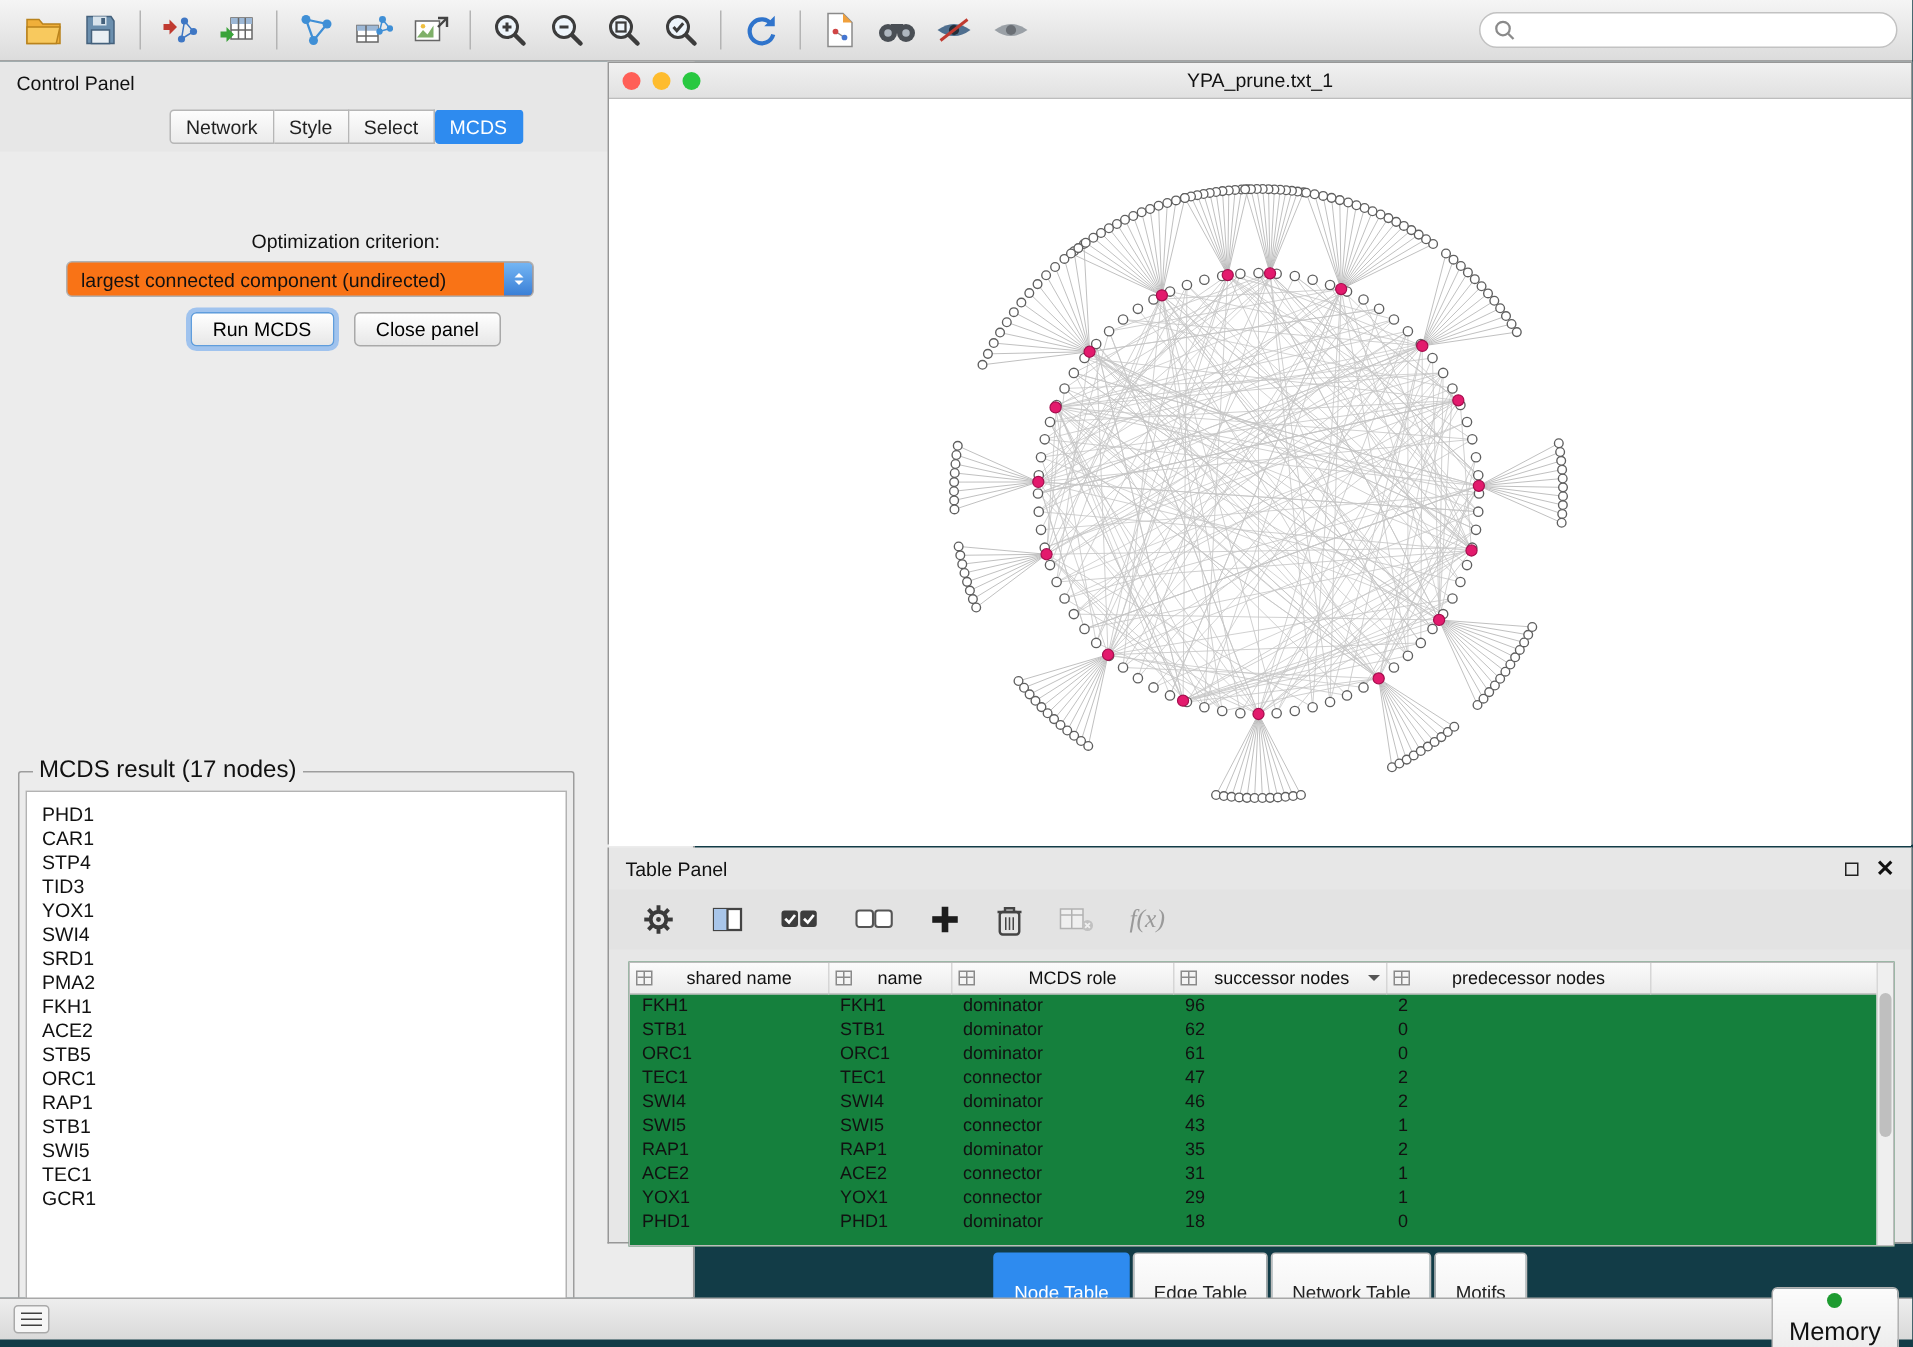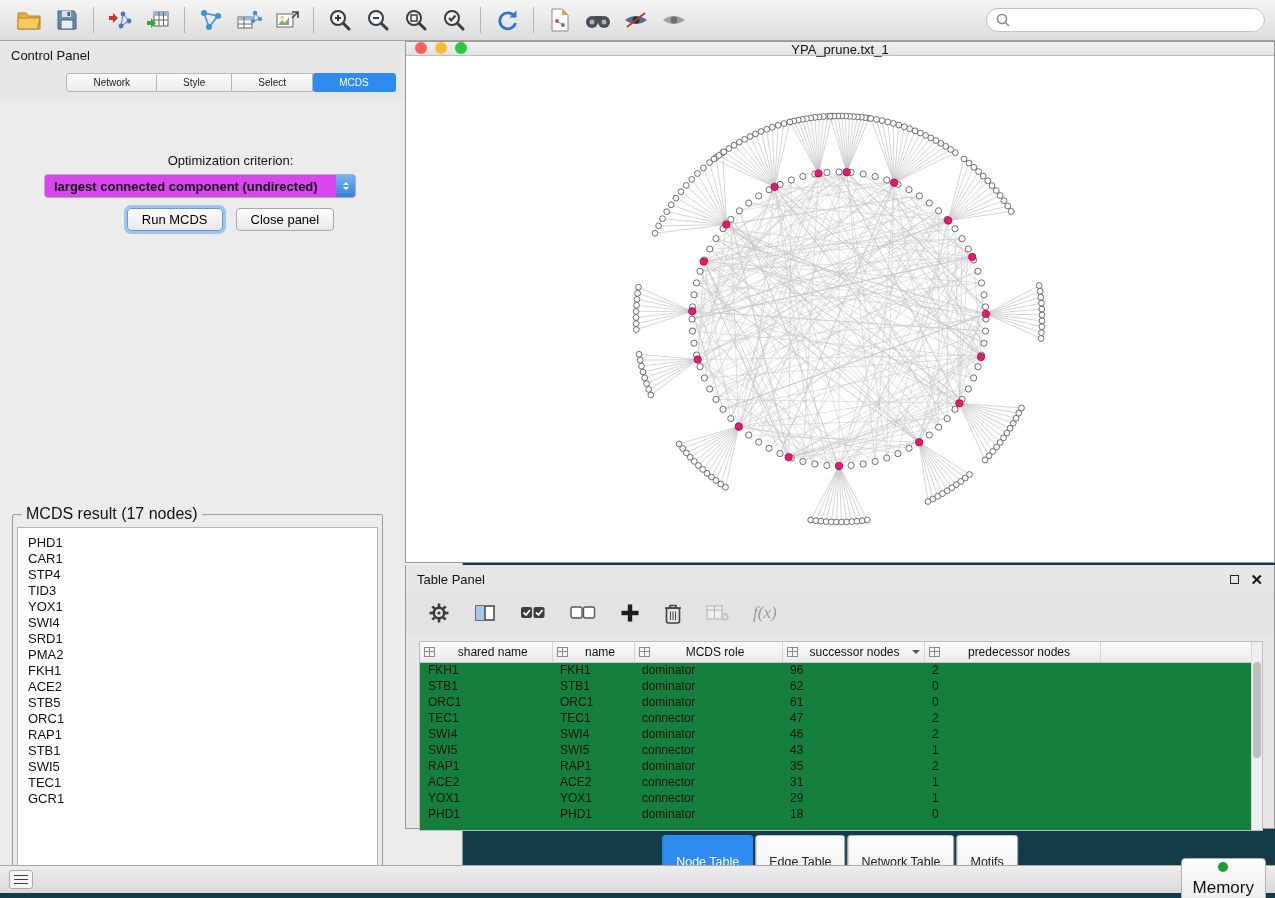--- a/index.html
+++ b/index.html
@@ -17,48 +17,48 @@
     border-radius:12px;display:flex;align-items:center;padding:0 9px;gap:5px;}
   .search-box input{border:none;outline:none;background:transparent;flex:1;font-size:12px;font-family:"Liberation Sans",sans-serif;}
 
   
   .control-panel{position:absolute;left:0;top:41px;width:463px;height:824px;background:#e7e7e7;border-right:1px solid #979797;}
   .panel-header{height:28px;display:flex;align-items:center;padding:0 11px;font-size:13px;}
   .win-icons{margin-left:auto;display:flex;align-items:center;gap:11px;}
   .float-icon{width:9px;height:9px;border:1.5px solid #222;display:inline-block;}
   .close-x{font-size:15px;font-weight:bold;line-height:1;color:#111;}
   .cp-tabs{display:flex;justify-content:center;margin-top:4px;}
-  .cp-tab{font-size:10px;padding:3px 26px;background:linear-gradient(#fdfdfd,#ebebeb);
+  .cp-tab{font-size:13px;padding:3px 10px;background:linear-gradient(#fdfdfd,#ebebeb);
     border:1px solid #b6b6b6;border-left:none;color:#222;}
   .cp-tab:first-child{border-left:1px solid #b6b6b6;border-radius:3px 0 0 3px;}
   .cp-tab:last-child{border-radius:0 3px 3px 0;}
   .cp-tab.active{background:var(--accent-blue,#2e8bef);border-color:var(--accent-blue,#2e8bef);color:#fff;border-radius:3px;}
   .cp-content{position:absolute;left:0;top:60px;right:1px;bottom:0;background:#ececec;}
   .opt-label{position:absolute;top:52px;left:0;width:100%;text-align:center;font-size:13px;}
-  .dropdown{position:absolute;left:44px;top:73px;width:312px;height:24px;background:#d946ef;border:1px solid #b0b0b0;
-    border-radius:4px;display:flex;align-items:center;font-size:13px;padding-left:9px;font-weight:bold;}
+  .dropdown{position:absolute;left:44px;top:73px;width:312px;height:24px;background:#f97316;border:1px solid #b0b0b0;
+    border-radius:4px;display:flex;align-items:center;font-size:13px;padding-left:9px;}
   .spinner{margin-left:auto;width:19px;height:22px;background:linear-gradient(#74b6f4,#3a7fd6);
     border-radius:0 3px 3px 0;display:flex;flex-direction:column;align-items:center;justify-content:center;gap:2px;}
   .spinner i{width:0;height:0;border:3.5px solid transparent;display:block;}
   .spinner .up{border-bottom-color:#fff;border-top-width:0;}
   .spinner .down{border-top-color:#fff;border-bottom-width:0;}
   .cp-buttons{position:absolute;top:107px;left:0;width:100%;display:flex;justify-content:center;gap:13px;}
   .btn{font-size:13px;padding:3px 14px;background:linear-gradient(#ffffff,#e7e7e7);
     border:1px solid #a9a9a9;border-radius:4px;font-family:"Liberation Sans",sans-serif;}
   .btn.default{box-shadow:0 0 0 3px rgba(99,163,240,.55);border-color:#5f9ddd;}
   .mcds-result{position:absolute;left:12px;top:404px;width:371px;height:372px;border:1px solid #9d9d9d;
     border-radius:2px;padding:4px;background:transparent;}
   .mcds-result legend{font-size:16px;padding:0 4px;margin-left:5px;}
   .mcds-list{width:100%;height:100%;background:#fff;border:1px solid #b3b3b3;padding:7px 10px;
     font-size:13px;line-height:16px;overflow:hidden;}
 
   
   .network-window{position:absolute;left:405px;top:41px;width:870px;height:522px;background:#fff;border:1px solid #979797;}
-  .net-titlebar{height:14px;background:linear-gradient(#f1f1f1,#e1e1e1);border-bottom:1px solid #bdbdbd;
-    display:flex;align-items:flex-start;position:relative;}
+  .net-titlebar{height:24px;background:linear-gradient(#f1f1f1,#e1e1e1);border-bottom:1px solid #bdbdbd;
+    display:flex;align-items:center;position:relative;}
   .traffic{display:flex;gap:8px;margin-left:9px;z-index:2;}
   .traffic i{width:12px;height:12px;border-radius:50%;display:block;}
   .t-red{background:var(--traffic-red,#ff5f57);}
   .t-yellow{background:var(--traffic-yellow,#febc2e);}
   .t-green{background:var(--traffic-green,#28c840);}
   .net-title{position:absolute;left:0;right:0;text-align:center;font-size:13px;color:#111;}
   .net-canvas{display:block;width:868px;height:498px;background:#fff;}
 
   
   .table-panel{position:absolute;left:405px;top:565px;width:870px;height:264px;background:#e7e7e7;border:1px solid #979797;border-top:none;}

